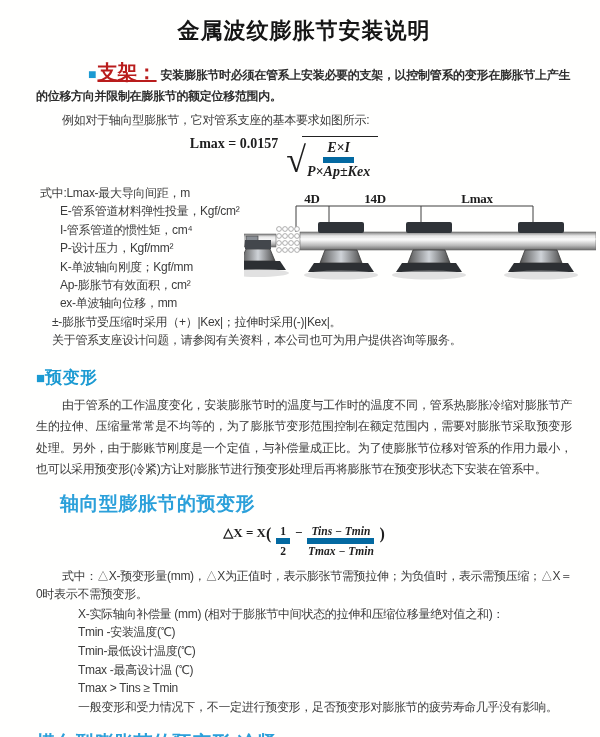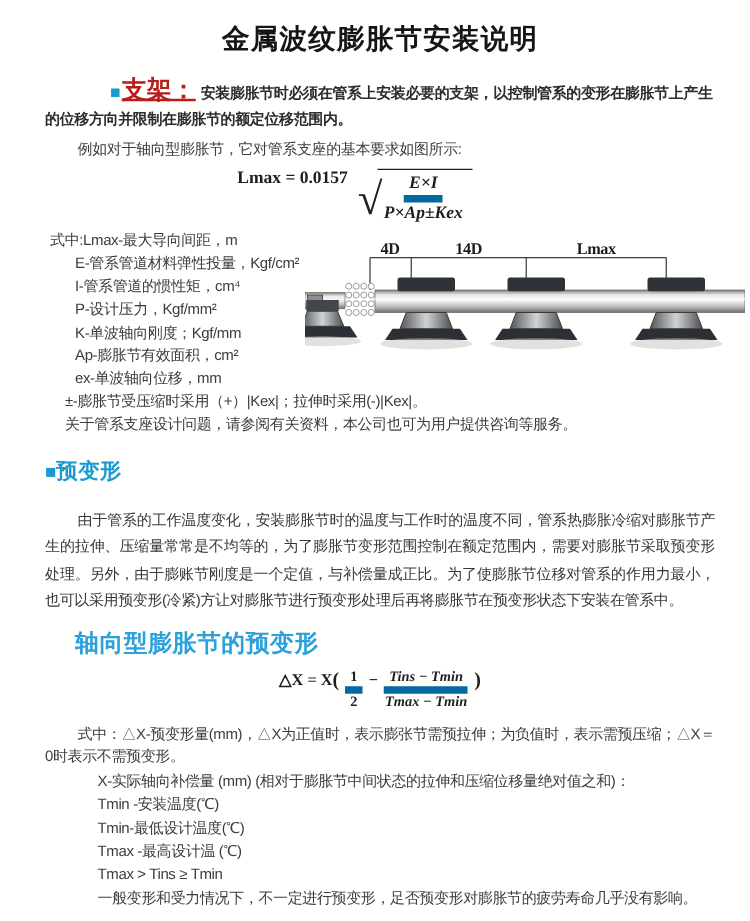--- a/index.html
+++ b/index.html
@@ -35,21 +35,21 @@
   
   .defs { line-height:18.4px; margin-top:4px; }
   .defs .d0 { margin-left:4px; }
   .defs .ind { margin-left:24px; }
   .defs .half { margin-left:16px; }
 
   
   .diagram { position:absolute; top:192px; left:244px; width:352px; height:100px; }
 
   
-  .section-head { color:#1b9ad2; font-size:17px; font-weight:bold; margin:16px 0 18px; letter-spacing:0.5px; }
+  .section-head { color:#1b9ad2; font-size:17px; font-weight:bold; margin:16px 0 6px; letter-spacing:0.5px; }
   .section-head .sq { font-size:15px; }
   .body-para { margin:2px 0 6px; line-height:21.5px; text-indent:26px; text-align:justify; color:#383838; }
 
   .sub-head { color:#2ba0da; font-size:19px; font-weight:bold; margin:10px 0 6px 24px; letter-spacing:0.5px; }
   .sub-head.flush { margin-left:0; margin-top:14px; }
 
   .formula-2 { font-size:13px; font-weight:bold; margin:8px 0 10px; }
   .formula-2 .sfrac { font-size:11.5px; margin:0 5px; }
   .formula-2 .paren { font-size:16px; font-weight:bold; }
 

